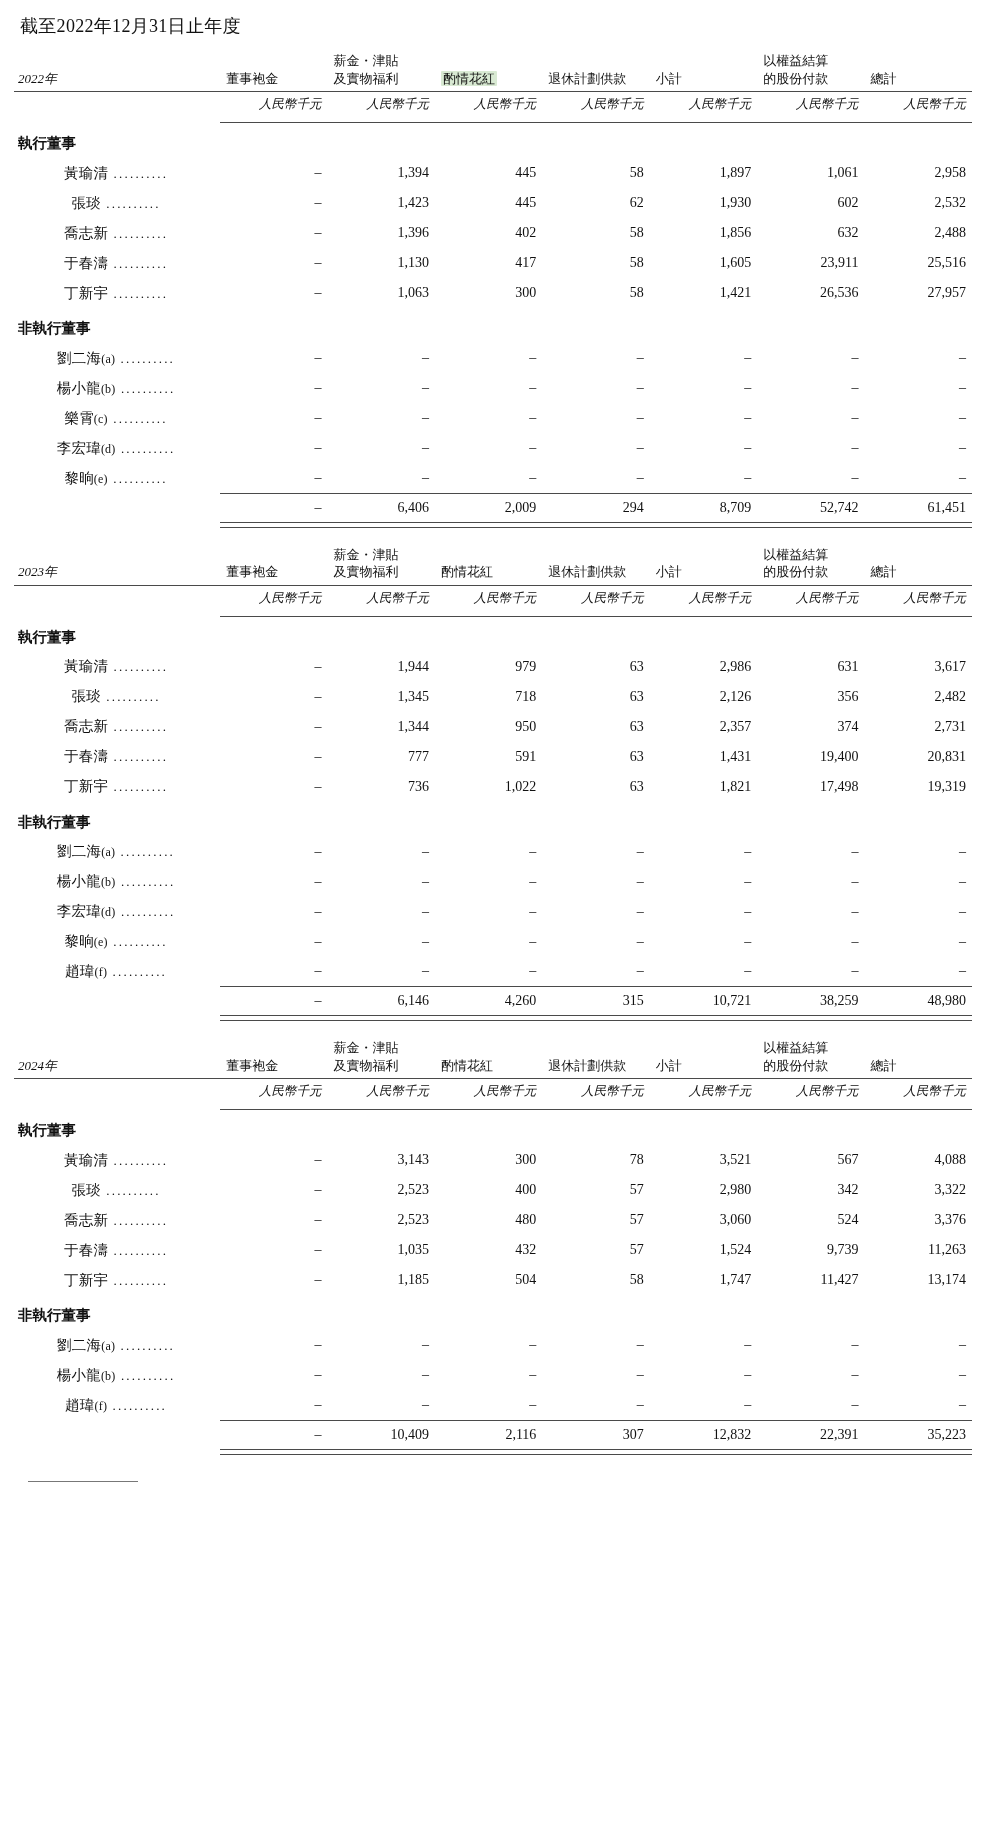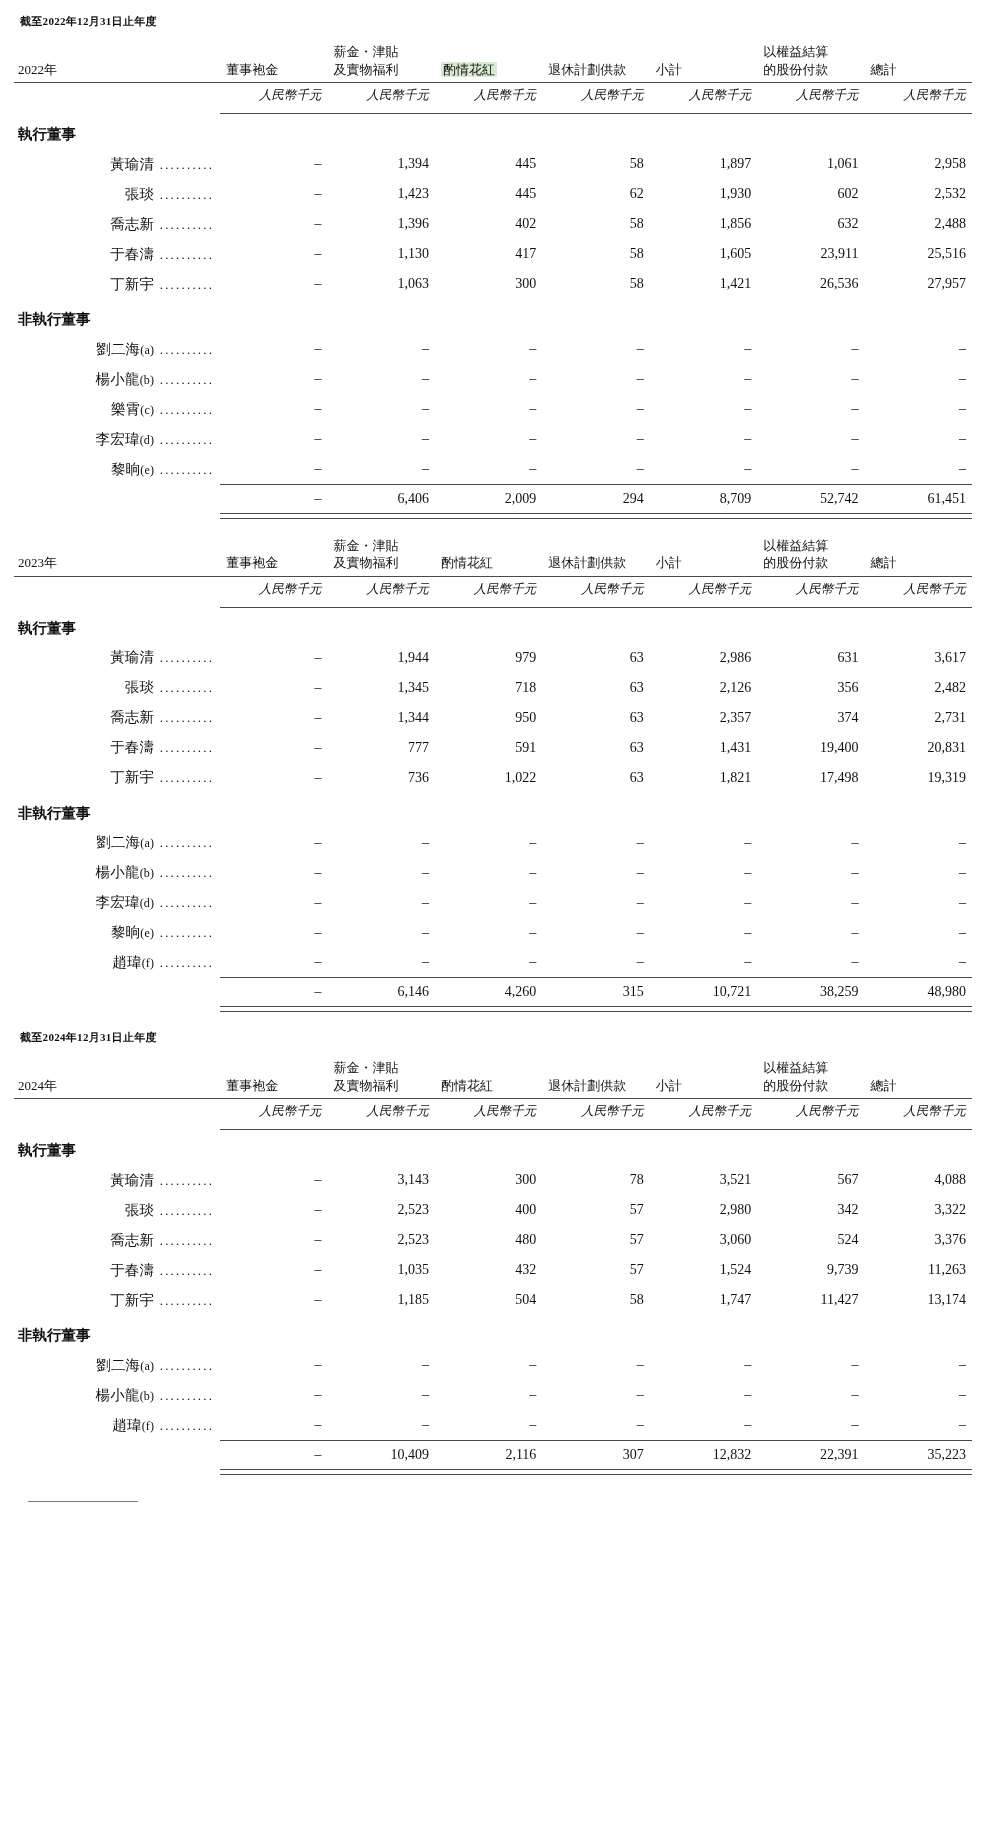--- a/index.html
+++ b/index.html
@@ -17,22 +17,22 @@
     width: 1000px;
     min-height: 1846px;
     box-sizing: border-box;
     padding: 14px 28px 10px 14px;
     position: relative;
   }
   .section {
     margin-bottom: 18px;
   }
   .section-title {
-    font-weight: bold;
-    font-size: 11px;
+    font-weight: normal;
+    font-size: 18px;
     letter-spacing: 0.3px;
     margin: 0 0 14px 6px;
     color: #111;
   }
   table.comp {
     width: 100%;
     border-collapse: collapse;
     table-layout: fixed;
   }
   table.comp col.c-name { width: 21.5%; }
@@ -43,20 +43,21 @@
     font-size: 13px;
     line-height: 1.35;
     padding: 0 6px 3px 6px;
     white-space: pre-line;
     color: #111;
   }
   .hd-cell.year {
     text-align: left;
     font-size: 13px;
     padding-left: 4px;
+    font-style: italic;
   }
   .hd-rule td {
     border-bottom: 1.1px solid #4a4a4a;
     height: 1px;
     padding: 0;
   }
   .unit-cell {
     text-align: right;
     font-size: 12.5px;
     font-style: italic;
@@ -78,21 +79,21 @@
     margin-top: 48px;
   }
   .data-row td {
     font-size: 14px;
     padding: 5.5px 6px 5.5px 6px;
     text-align: right;
     color: #111;
     white-space: nowrap;
   }
   .data-row td.name {
-    text-align: right;
+    text-align: center;
     font-size: 14.5px;
     padding-left: 4px;
     letter-spacing: 0.2px;
   }
   .dots {
     letter-spacing: 2.2px;
     font-size: 13px;
     color: #111;
   }
   .sup {
@@ -493,21 +494,20 @@
               <td></td>
               <td></td>
               <td></td>
               <td></td>
               <td></td>
             </tr>
           </tbody>
         </table>
       </div>
       <div class="section">
-        <div class="section-title">截至2024年12月31日止年度</div>
         <table class="comp">
           <colgroup>
             <col class="c-name">
             <col class="c-num">
             <col class="c-num">
             <col class="c-num">
             <col class="c-num">
             <col class="c-num">
             <col class="c-num">
             <col class="c-num">

